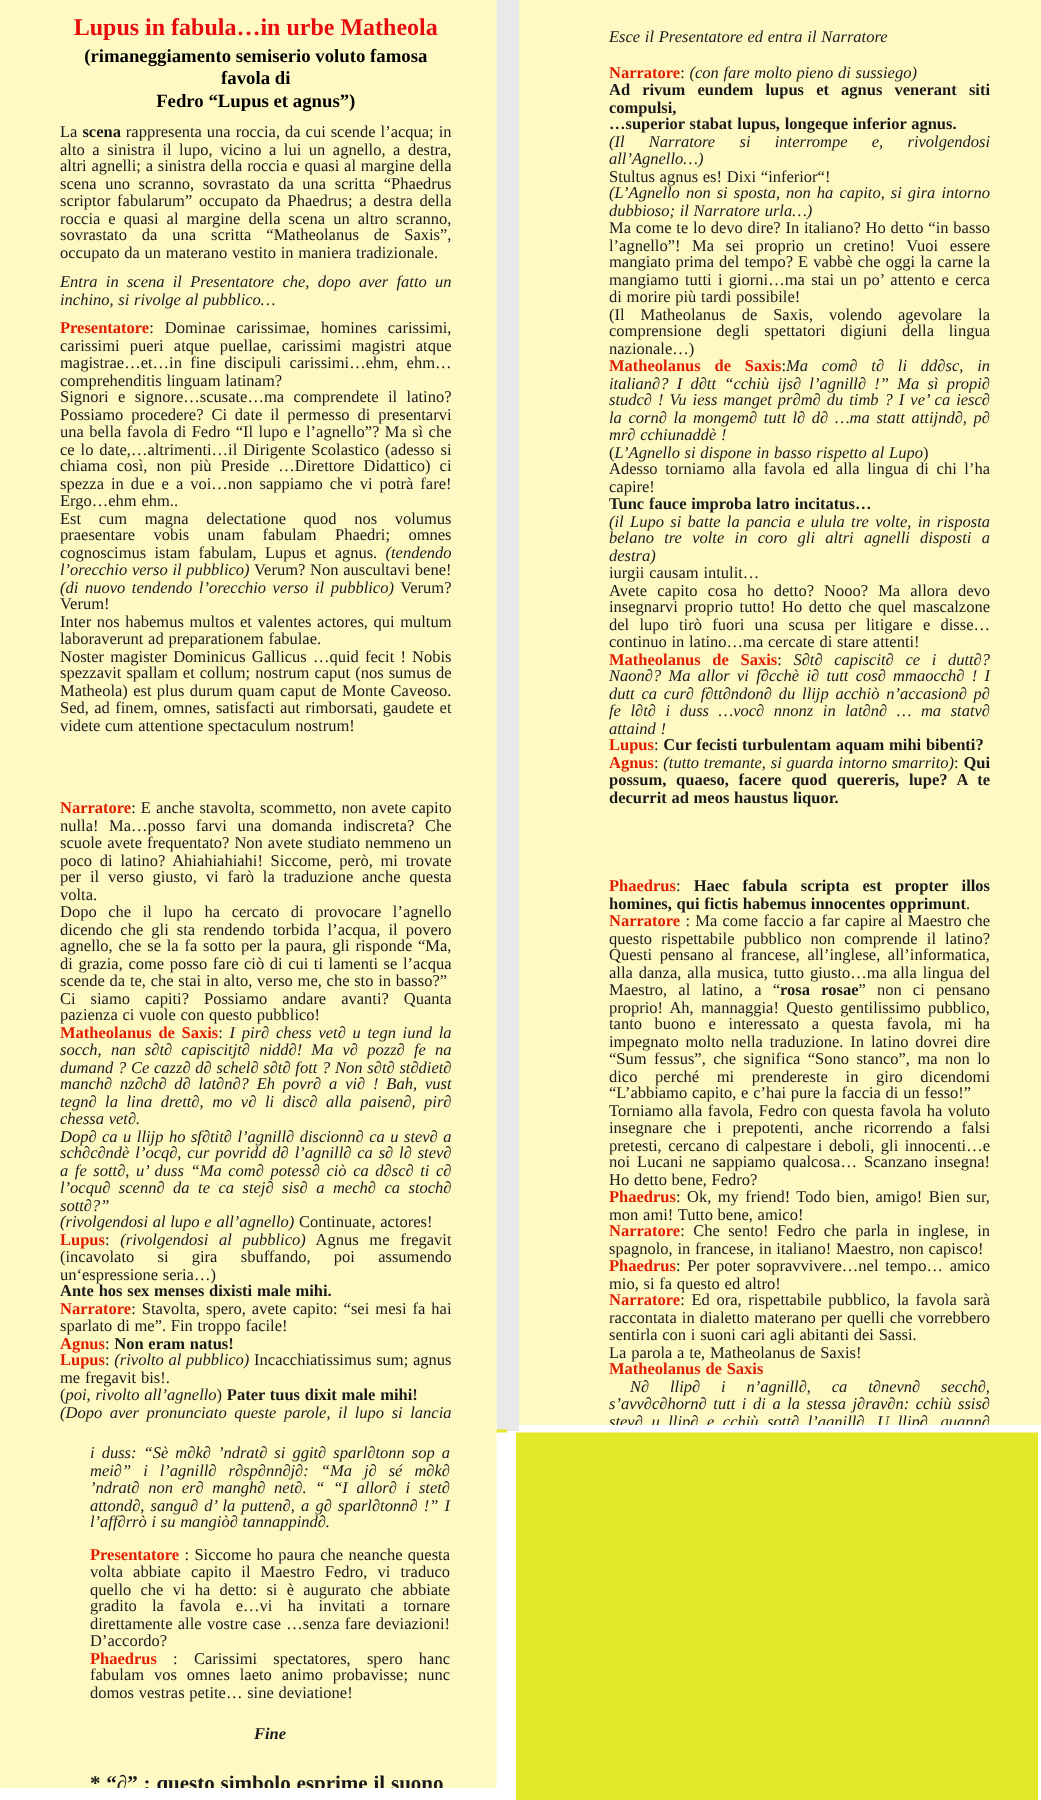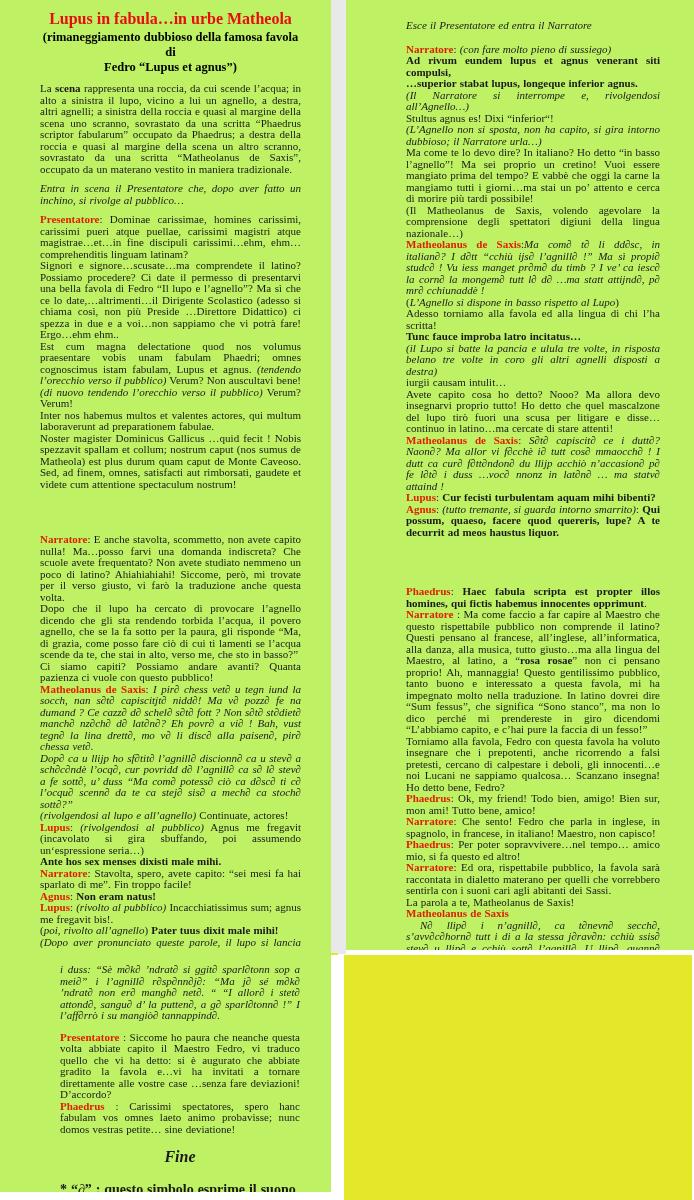--- a/index.html
+++ b/index.html
@@ -2,21 +2,21 @@
 <html><head>
 <meta charset="utf-8">
 <style>
   html,body { margin:0; padding:0; }
   body {
     width:694px; height:1200px; position:relative; overflow:hidden;
     background:#ffffff;
     font-family:"Liberation Serif", serif;
     color:#1a1a1a;
   }
-  .page { position:absolute; box-sizing:border-box; background:#bef264; overflow:hidden; }
+  .page { position:absolute; box-sizing:border-box; background:#fef9c3; overflow:hidden; }
   #page1 { left:0; top:0; width:331px; height:950px; padding:10px 30px 0 40px; }
   #page2 { left:346px; top:0; width:348px; height:950px; padding:20px 34px 0 60px; }
   #page3 { left:0; top:948px; width:331px; height:244px; padding:16px 31px 0 60px; }
   #gap-strip { position:absolute; left:331px; top:0; width:15px; height:954px; background:#e9e9e9; }
   #yellow-line { position:absolute; left:2px; top:953px; width:336px; height:2px; }
   #yellow-box { position:absolute; left:344px; top:955px; width:348px; height:245px; }
 
   .doc-title {
     margin:0 0 2px 0; text-align:center;
     font-size:16px; font-weight:bold; line-height:18px;
@@ -25,38 +25,38 @@
     margin:0; text-align:center;
     font-size:12.5px; font-weight:bold; line-height:15px; color:#000;
   }
   .blocks { margin-top:8px; }
   .blk {
     margin:0; font-size:11px; line-height:11.5px; text-align:justify;
     word-spacing:0.4px;
   }
   .blk.c { text-align:center; }
   .blk.ind { text-indent:14px; }
-  .blk.fine { font-size:16px; }
+  .blk.fine { font-size:11px; }
   .blk.fnote { font-size:14px; line-height:13px; text-align:left; }
   .seg-sp { font-weight:bold; }
   .seg-b { font-weight:bold;margin-top:46px; }
   .seg-i { font-style:italic; }
   .seg-bi { font-weight:bold; font-style:italic; }
   .spacer { width:100%; }
 </style>
 </head>
 <body>
 
 <div id="gap-strip" style="background: rgb(233, 233, 233);"></div>
 <div id="yellow-line" style="background: rgb(227, 232, 41);"></div>
 <div id="yellow-box" style="background: rgb(227, 232, 41);"></div>
 
 <div id="page1" class="page">
   <h1 class="doc-title" style="color: rgb(231, 13, 13);">Lupus in fabula…in urbe Matheola</h1>
-  <p class="doc-subtitle">(rimaneggiamento dubbioso della famosa favola di</p>
+  <p class="doc-subtitle">(rimaneggiamento semiserio voluto famosa favola di</p>
   <p class="doc-subtitle">Fedro “Lupus et agnus”)</p>
   <div class="blocks">
       <p class="blk"><span class="seg-n">La </span><span class="seg-b">scena</span><span class="seg-n"> rappresenta una roccia, da cui scende l’acqua; in alto a sinistra il lupo, vicino a lui un agnello, a destra, altri agnelli; a sinistra della roccia e quasi al margine della scena uno scranno, sovrastato da una scritta “Phaedrus scriptor fabularum” occupato da Phaedrus; a destra della roccia e quasi al margine della scena un altro scranno, sovrastato da una scritta “Matheolanus de Saxis”, occupato da un materano vestito in maniera tradizionale.</span></p>
       <div class="spacer" style="height: 8px;"></div>
       <p class="blk"><span class="seg-i">Entra in scena il Presentatore che, dopo aver fatto un inchino, si rivolge al pubblico…</span></p>
       <div class="spacer" style="height: 8px;"></div>
       <p class="blk"><span class="seg-sp" style="color: rgb(224, 30, 0);">Presentatore</span><span class="seg-n">: Dominae carissimae, homines carissimi, carissimi pueri atque puellae, carissimi magistri atque magistrae…et…in fine discipuli carissimi…ehm, ehm…comprehenditis linguam latinam?</span></p>
       <p class="blk"><span class="seg-n">Signori e signore…scusate…ma comprendete il latino? Possiamo procedere? Ci date il permesso di presentarvi una bella favola di Fedro “Il lupo e l’agnello”? Ma sì che ce lo date,…altrimenti…il Dirigente Scolastico (adesso si chiama così, non più Preside …Direttore Didattico) ci spezza in due e a voi…non sappiamo che vi potrà fare! Ergo…ehm ehm..</span></p>
       <p class="blk"><span class="seg-n">Est cum magna delectatione quod nos volumus praesentare vobis unam fabulam Phaedri; omnes cognoscimus istam fabulam, Lupus et agnus. </span><span class="seg-i">(tendendo l’orecchio verso il pubblico)</span><span class="seg-n"> Verum? Non auscultavi bene! </span><span class="seg-i">(di nuovo tendendo l’orecchio verso il pubblico)</span><span class="seg-n"> Verum? Verum!</span></p>
       <p class="blk"><span class="seg-n">Inter nos habemus multos et valentes actores, qui multum laboraverunt ad preparationem fabulae.</span></p>
@@ -87,21 +87,21 @@
       <div class="spacer" style="height: 12px;"></div>
       <p class="blk"><span class="seg-sp" style="color: rgb(224, 30, 0);">Narratore</span><span class="seg-n">: </span><span class="seg-i">(con fare molto pieno di sussiego)</span></p>
       <p class="blk"><span class="seg-b">Ad rivum eundem lupus et agnus venerant siti compulsi,</span><br><span class="seg-b">…superior stabat lupus, longeque inferior agnus.</span></p>
       <p class="blk"><span class="seg-i">(Il Narratore si interrompe e, rivolgendosi all’Agnello…)</span></p>
       <p class="blk"><span class="seg-n">Stultus agnus es! Dixi “inferior“!</span></p>
       <p class="blk"><span class="seg-i">(L’Agnello non si sposta, non ha capito, si gira intorno dubbioso; il Narratore urla…)</span></p>
       <p class="blk"><span class="seg-n">Ma come te lo devo dire? In italiano? Ho detto “in basso l’agnello”! Ma sei proprio un cretino! Vuoi essere mangiato prima del tempo? E vabbè che oggi la carne la mangiamo tutti i giorni…ma stai un po’ attento e cerca di morire più tardi possibile!</span></p>
       <p class="blk"><span class="seg-n">(Il Matheolanus de Saxis, volendo agevolare la comprensione degli spettatori digiuni della lingua nazionale…)</span></p>
       <p class="blk"><span class="seg-sp" style="color: rgb(224, 30, 0);">Matheolanus de Saxis</span><span class="seg-n">:</span><span class="seg-i">Ma com∂ t∂ li dd∂sc, in italian∂? I d∂tt “cchiù ijs∂ l’agnill∂ !” Ma sì propi∂ studc∂ ! Vu iess manget pr∂m∂ du timb ? I ve’ ca iesc∂ la corn∂ la mongem∂ tutt l∂ d∂ …ma statt attijnd∂, p∂ mr∂ cchiunaddè !</span></p>
       <p class="blk"><span class="seg-n">(</span><span class="seg-i">L’Agnello si dispone in basso rispetto al Lupo</span><span class="seg-n">)</span></p>
-      <p class="blk"><span class="seg-n">Adesso torniamo alla favola ed alla lingua di chi l’ha scritta!</span></p>
+      <p class="blk"><span class="seg-n">Adesso torniamo alla favola ed alla lingua di chi l’ha capire!</span></p>
       <p class="blk"><span class="seg-b">Tunc fauce improba latro incitatus…</span></p>
       <p class="blk"><span class="seg-i">(il Lupo si batte la pancia e ulula tre volte, in risposta belano tre volte in coro gli altri agnelli disposti a destra)</span></p>
       <p class="blk"><span class="seg-n">iurgii causam intulit…</span></p>
       <p class="blk"><span class="seg-n">Avete capito cosa ho detto? Nooo? Ma allora devo insegnarvi proprio tutto! Ho detto che quel mascalzone del lupo tirò fuori una scusa per litigare e disse…continuo in latino…ma cercate di stare attenti!</span></p>
       <p class="blk"><span class="seg-sp" style="color: rgb(224, 30, 0);">Matheolanus de Saxis</span><span class="seg-n">: </span><span class="seg-i">S∂t∂ capiscit∂ ce i dutt∂? Naon∂? Ma allor vi f∂cchè i∂ tutt cos∂ mmaocch∂ ! I dutt ca cur∂ f∂tt∂ndon∂ du llijp acchiò n’accasion∂ p∂ fe l∂t∂ i duss …voc∂ nnonz in lat∂n∂ … ma statv∂ attaind !</span></p>
       <p class="blk"><span class="seg-sp" style="color: rgb(224, 30, 0);">Lupus</span><span class="seg-n">: </span><span class="seg-b">Cur fecisti turbulentam aquam mihi bibenti?</span></p>
       <p class="blk"><span class="seg-sp" style="color: rgb(224, 30, 0);">Agnus</span><span class="seg-n">: </span><span class="seg-i">(tutto tremante, si guarda intorno smarrito)</span><span class="seg-n">: </span><span class="seg-b">Qui possum, quaeso, facere quod quereris, lupe? A te decurrit ad meos haustus liquor.</span></p>
       <div class="spacer" style="height: 48px;"></div>
       <p class="blk"><span class="seg-sp" style="color: rgb(224, 30, 0);">Phaedrus</span><span class="seg-n">: </span><span class="seg-b">Haec fabula scripta est propter illos homines, qui fictis habemus innocentes opprimunt</span><span class="seg-n">.</span></p>
       <p class="blk"><span class="seg-sp" style="color: rgb(224, 30, 0);">Narratore</span><span class="seg-n"> : Ma come faccio a far capire al Maestro che questo rispettabile pubblico non comprende il latino? Questi pensano al francese, all’inglese, all’informatica, alla danza, alla musica, tutto giusto…ma alla lingua del Maestro, al latino, a “</span><span class="seg-b">rosa rosae</span><span class="seg-n">” non ci pensano proprio! Ah, mannaggia! Questo gentilissimo pubblico, tanto buono e interessato a questa favola, mi ha impegnato molto nella traduzione. In latino dovrei dire “Sum fessus”, che significa “Sono stanco”, ma non lo dico perché mi prendereste in giro dicendomi “L’abbiamo capito, e c’hai pure la faccia di un fesso!”</span></p>

